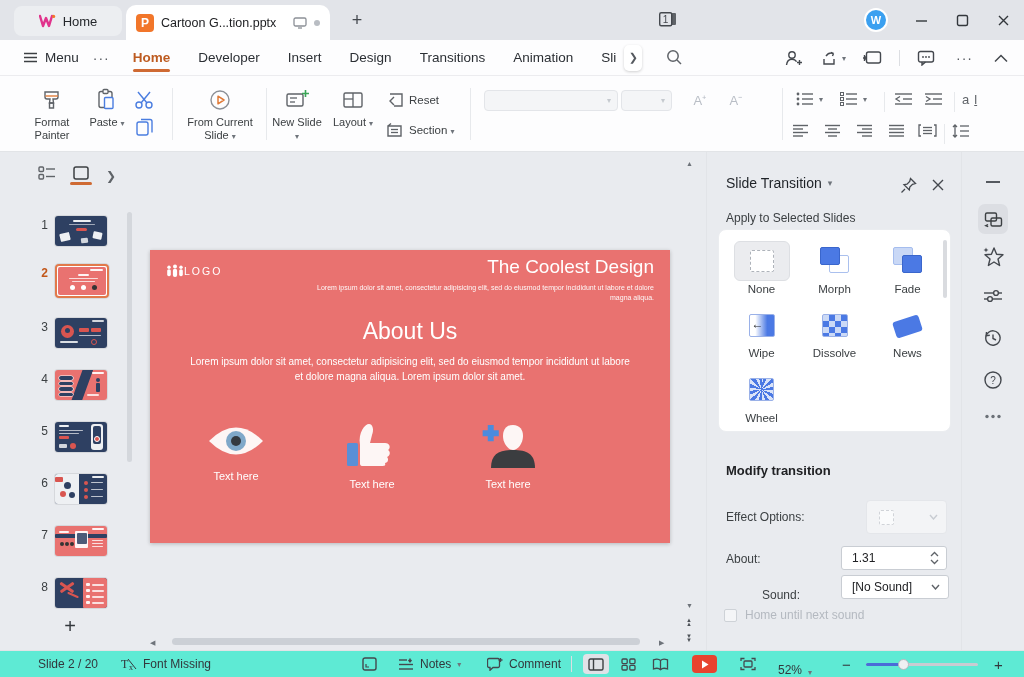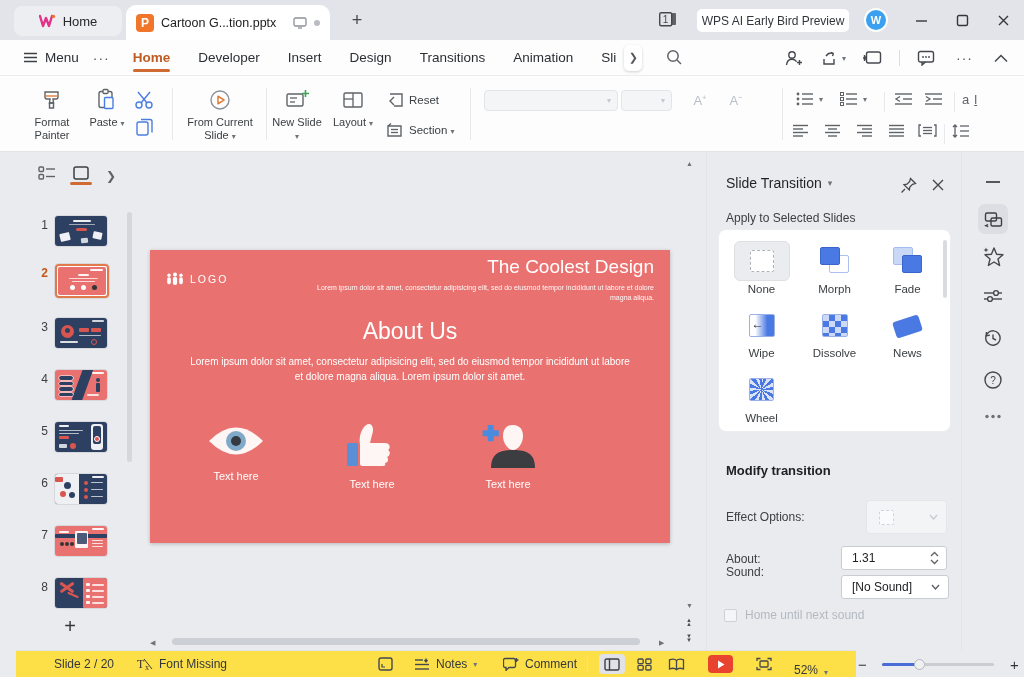--- a/index.html
+++ b/index.html
@@ -80,22 +80,22 @@
   .rd { position:absolute; background:#d95550; border-radius:1px; }
   .nv { position:absolute; background:#2e4062; border-radius:1px; }
   .cc { position:absolute; border-radius:50%; }
   .panel-scroll { position:absolute; left:127px; top:60px; width:5px; height:250px; border-radius:3px; background:#d4d7dc; }
   .addslide { position:absolute; left:56px; top:462px; width:28px; height:24px; font-size:20px; color:#33373c;
               display:flex; align-items:center; justify-content:center; }
 
   
   .slide { position:absolute; left:150px; top:98px; width:520px; height:293px; background:#e97270;
            box-shadow:0 1px 4px rgba(0,0,0,.22); color:#fff; }
-  .logo-row { position:absolute; left:16px; top:14px; display:flex; align-items:center; gap:6px;
-              font-size:10.5px; letter-spacing:2px;margin-top:8px; }
+  .logo-row { position:absolute; left:16px; top:14px; display:flex; align-items:center; 
+              font-size:10.5px; letter-spacing:2px; }
   .s-title { position:absolute; right:16px; top:6px; font-size:19px; }
   .s-sub { position:absolute; right:16px; top:33px; width:350px; font-size:7px; line-height:1.4;
            text-align:right; opacity:.95; }
   .s-head { position:absolute; left:0; right:0; top:68px; text-align:center; font-size:23px; }
   .s-body { position:absolute; left:40px; right:40px; top:104px; text-align:center; font-size:10px; line-height:1.5; }
   .s-items { position:absolute; left:0; top:172px; width:444px; display:flex; justify-content:center; gap:70px; }
   .s-item { width:66px; text-align:center; }
   .s-item .lbl { margin-top:10px; font-size:11px; }
 
   
@@ -149,21 +149,21 @@
               font-size:12px; color:#b4b9c0; }
   .chk { width:13px; height:13px; border:1px solid #ced2d7; border-radius:2px; background:#f4f5f7; }
 
   
   .rtool-border { position:absolute; left:961px; top:0; bottom:0; width:1px; background:#e2e4e8; }
   .rtool { position:absolute; left:962px; top:0; width:62px; height:498px; }
   .rt-item { position:absolute; left:50%; transform:translateX(-50%); display:flex; align-items:center; justify-content:center; }
   .rt-sel { width:30px; height:30px; background:#dcdee3; border-radius:7px; }
 
   
-  .statusbar { position:absolute; left:16px; top:650px; width:840px; height:27px; background:#fde047;
+  .statusbar { position:absolute; left:0; top:650px; width:1024px; height:27px; background:#5eead4;
                border-top:1px solid #e1e3e6; font-size:12px; color:#33373c; }
   .sb { position:absolute; top:0; height:26px; display:flex; align-items:center; gap:6px; }
   .viewbox { width:26px; height:20px; border-radius:4px; display:flex; align-items:center; justify-content:center; }
   .viewbox.sel { background:#e0e2e7; }
   .playbtn { width:25px; height:18px; background:#e8432f; border-radius:4px; display:flex; align-items:center;
              justify-content:center; }
   .ztrack { position:relative; width:112px; height:3px; border-radius:2px; background:#c9ccd2; }
   .zfill { position:absolute; left:0; top:0; height:3px; width:38px; background:#4a6cd8; border-radius:2px; }
   .zhandle { position:absolute; left:32px; top:-4px; width:11px; height:11px; border-radius:50%;
              background:#eef0f2; border:1px solid #b5b9bf; }
@@ -191,23 +191,20 @@
       <span class="dot"></span>
     </div>
     <div class="newtab">+</div>
 
     <div class="wincount">
       <svg width="20" height="17" viewBox="0 0 20 17">
         <rect x="13" y="2" width="5" height="12" rx="1" fill="#5f6368"></rect>
         <rect x="1.7" y="1.7" width="12" height="13" rx="1.5" fill="#e2e4e9" stroke="#44484e" stroke-width="1.4"></rect>
         <text x="7.6" y="12" font-size="10" text-anchor="middle" fill="#44484e" font-family="Liberation Sans, sans-serif">1</text>
       </svg>
-    </div>
-    <div class="ai-pill">
-      <span>WPS AI Early Bird Preview</span>
     </div>
     <div class="avatar">
       <span>W</span>
     </div>
     <div class="winbtn" style="left:912px;">
       <svg width="13" height="13">
           <line x1="1" y1="7" x2="12" y2="7" stroke="#33373c" stroke-width="1.4"></line>
         </svg>
     </div>
     <div class="winbtn" style="left:953px;">
@@ -779,21 +776,21 @@
     <div class="fieldlbl" style="top:400px;">About:</div>
     <div class="spin-box">
       <span>1.31</span>
       <span>
         <svg width="9" height="14">
             <polyline points="1,5 4.5,1.5 8,5" fill="none" stroke="#5f6368" stroke-width="1.3"></polyline>
         <polyline points="1,9 4.5,12.5 8,9" fill="none" stroke="#5f6368" stroke-width="1.3"></polyline>
           </svg>
       </span>
     </div>
-    <div class="fieldlbl" style="top:413px;">Sound:</div>
+    <div class="fieldlbl" style="top:436px;margin-left:36px;">Sound:</div>
     <div class="sel-box">
       <span>[No Sound]</span>
       <svg width="9" height="6">
           <polyline points="1,1 4.5,5 8,1" fill="none" stroke="#5f6368" stroke-width="1.4"></polyline>
         </svg>
     </div>
     <div class="loop-row">
       <span class="chk"></span>
       <span>Home until next sound</span>
     </div>

